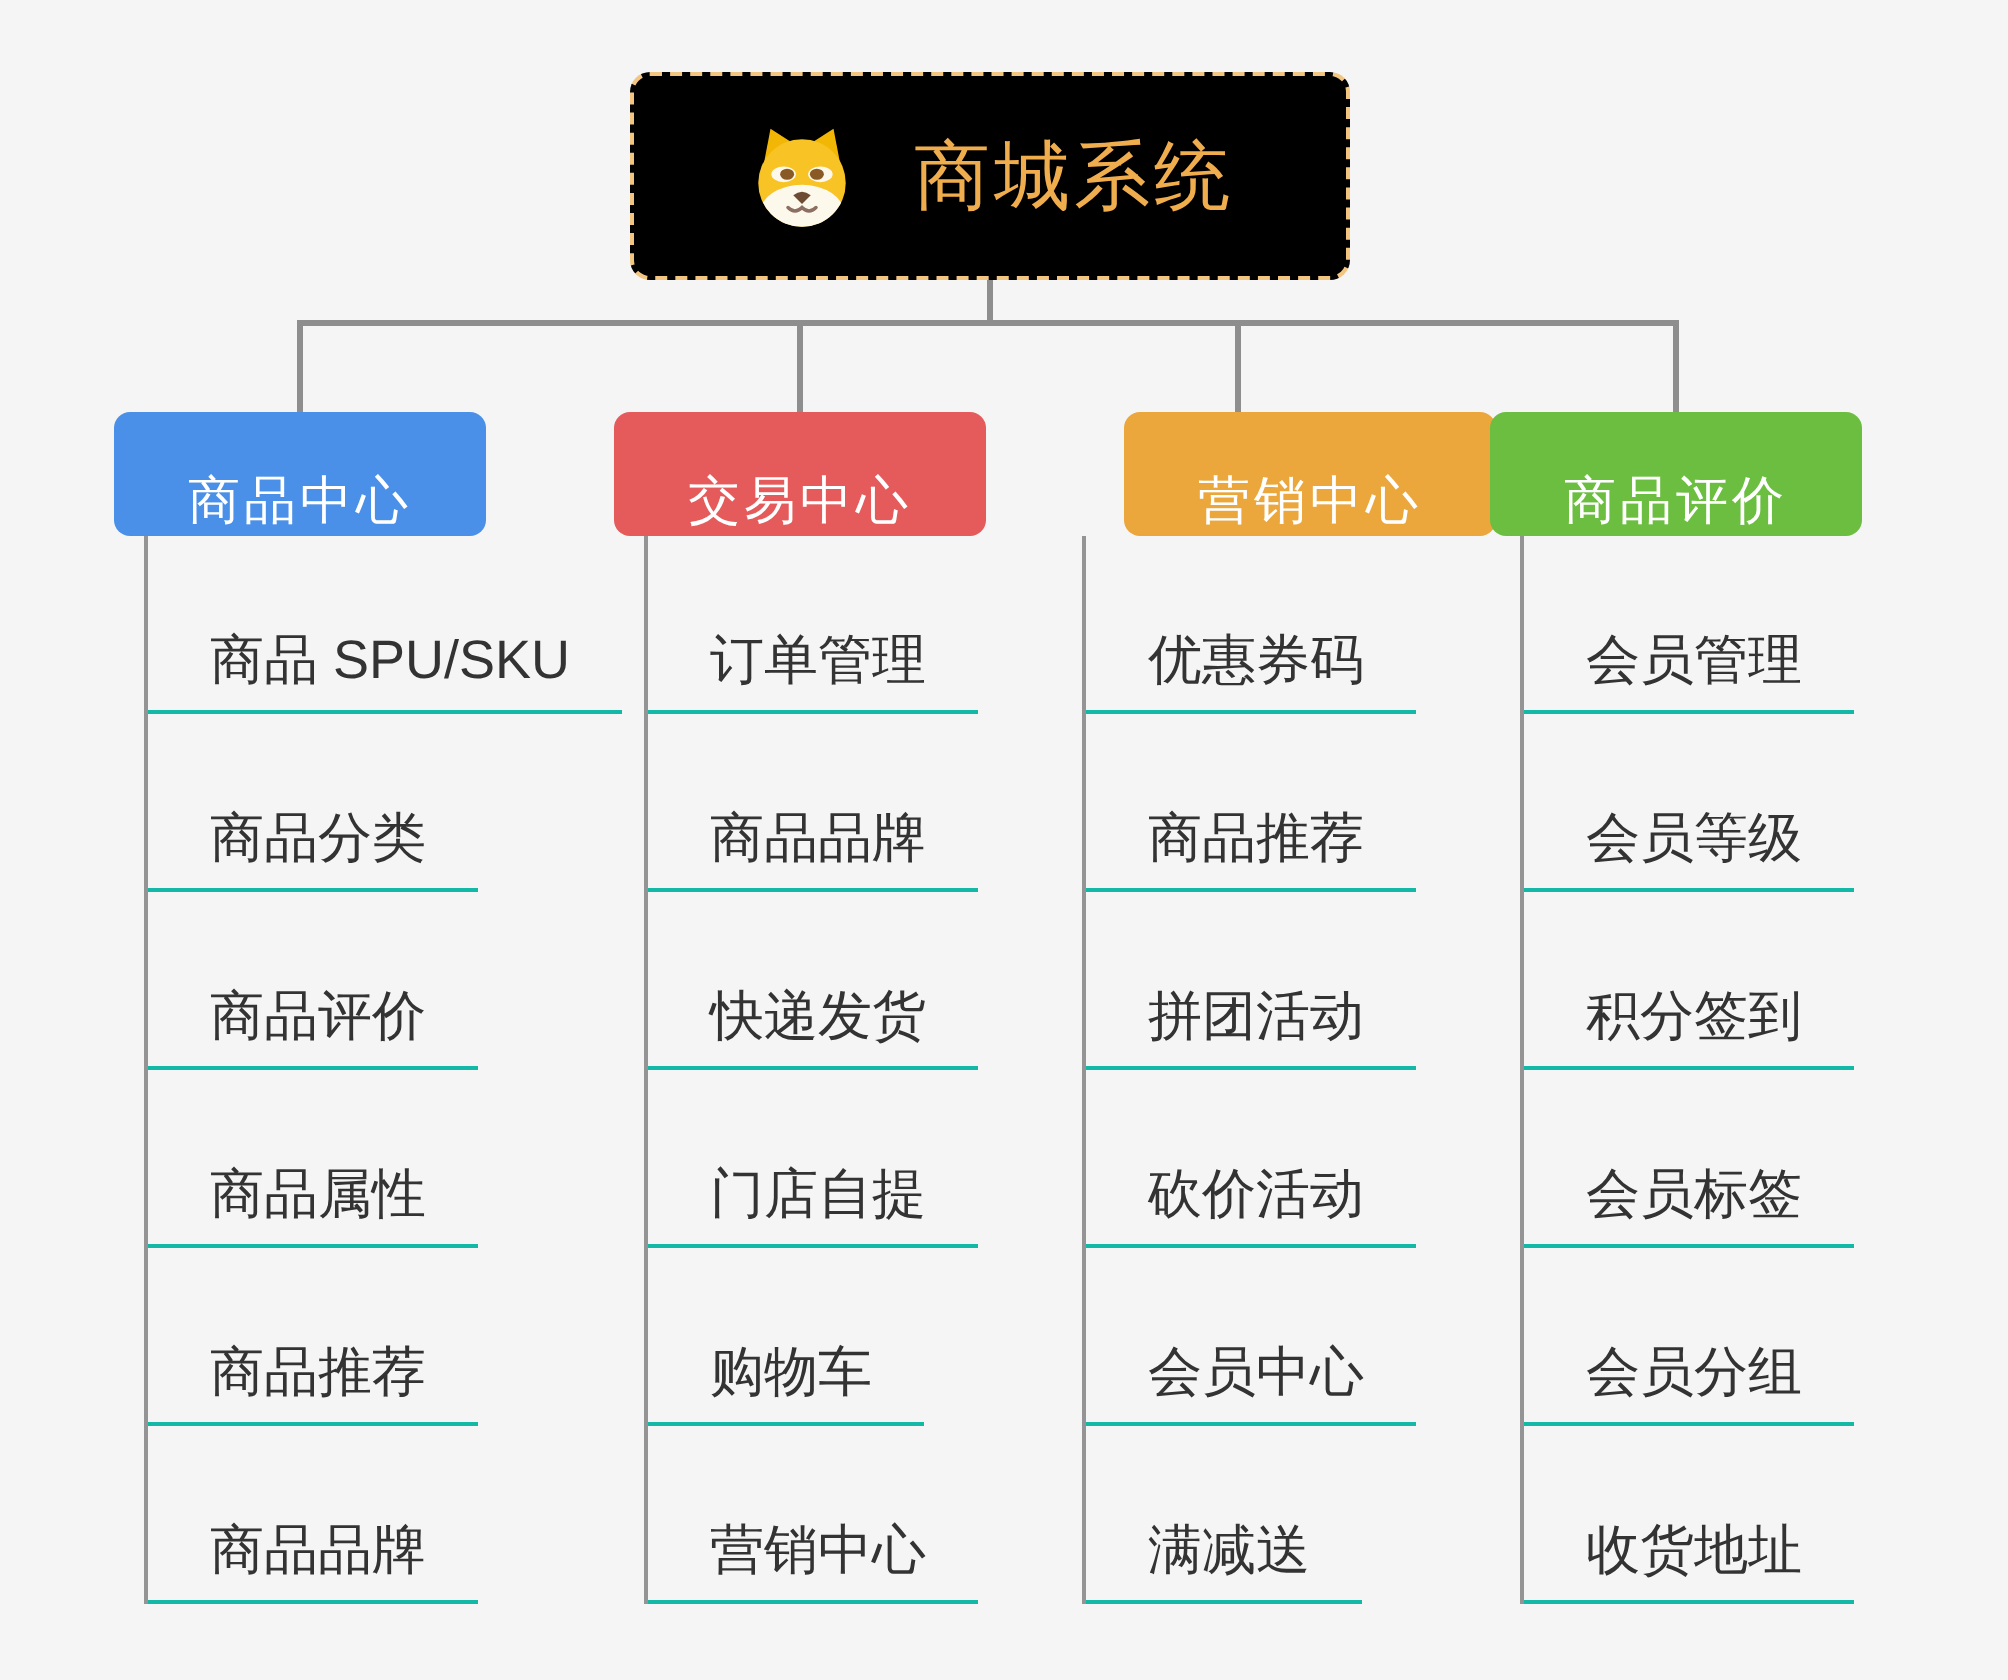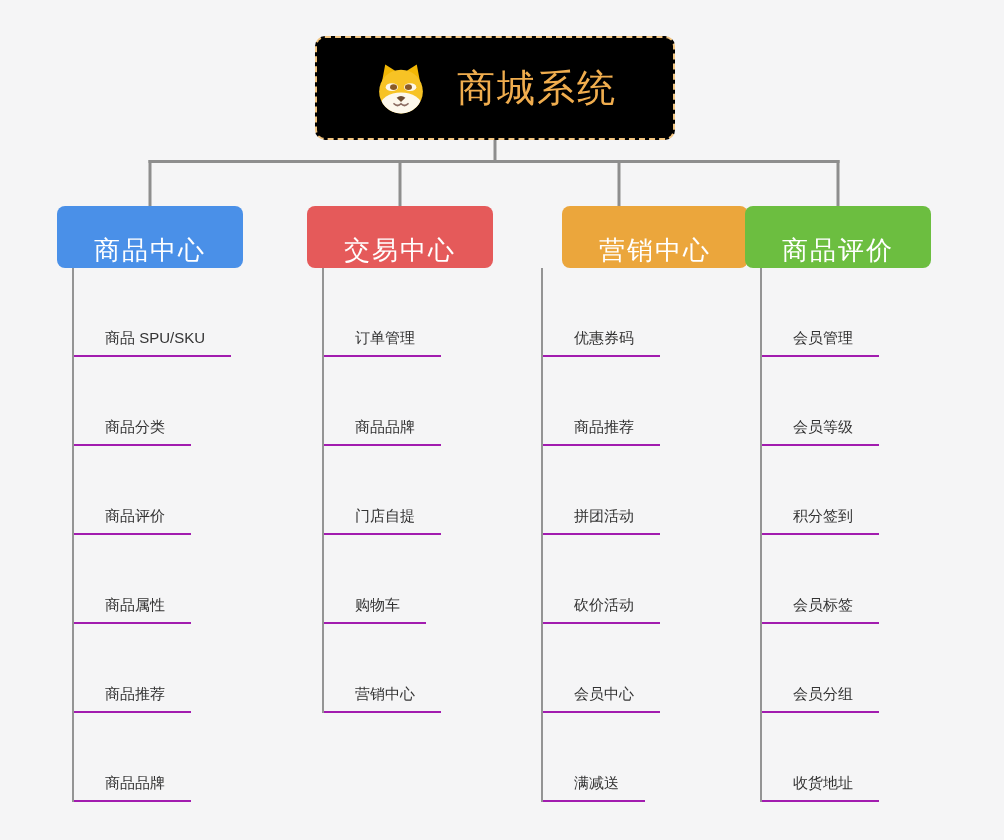--- a/index.html
+++ b/index.html
@@ -74,23 +74,23 @@
   .leaf-col.c1{left:322px;}
   .leaf-col.c2{left:541px;}
   .leaf-col.c3{left:760px;}
   .leaf-row{
     height:89px;
     display:flex;
     align-items:flex-end;
   }
   .leaf{
     display:inline-block;
-    border-bottom:2px solid #a21caf;
+    border-bottom:2px solid #14b8a6;
     padding:0 26px 7px 31px;
-    font-size:15px;
+    font-size:27px;
     color:#333333;
     white-space:nowrap;
   }
 </style>
 </head>
 <body>
 
 <div class="canvas">
 
   <svg class="connectors">
@@ -156,20 +156,23 @@
   </div>
 
   <div class="leaf-col c1">
     <div class="leaf-row">
         <span class="leaf">订单管理</span>
       </div>
     <div class="leaf-row">
         <span class="leaf">商品品牌</span>
       </div>
     <div class="leaf-row">
+        <span class="leaf">快递发货</span>
+      </div>
+    <div class="leaf-row">
         <span class="leaf">门店自提</span>
       </div>
     <div class="leaf-row">
         <span class="leaf">购物车</span>
       </div>
     <div class="leaf-row">
         <span class="leaf">营销中心</span>
       </div>
   </div>
 

